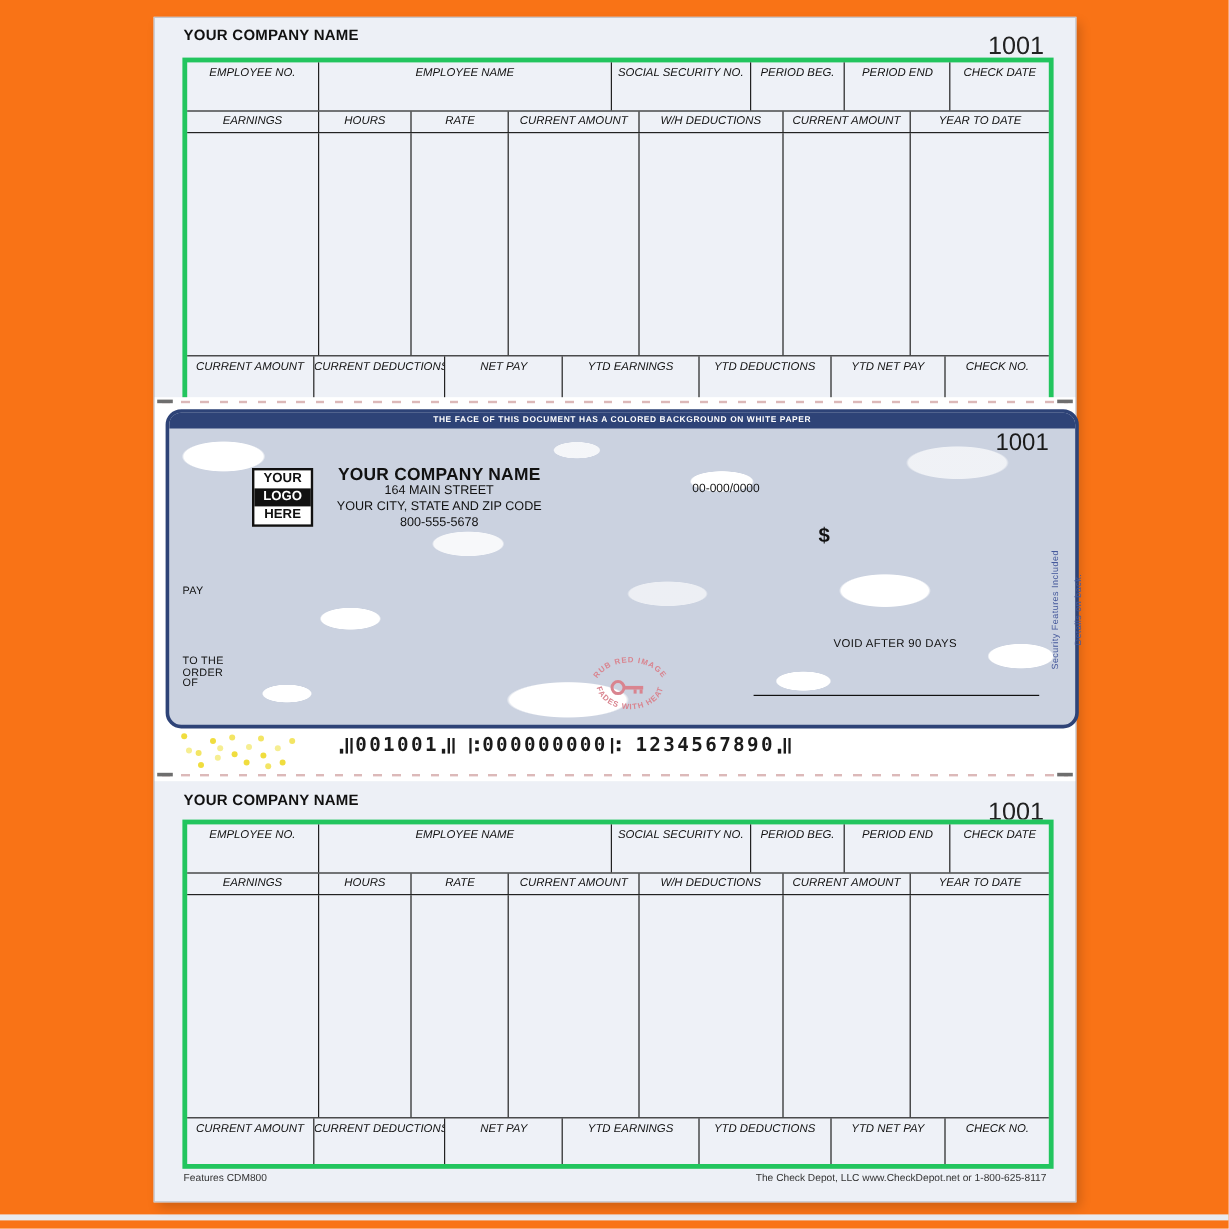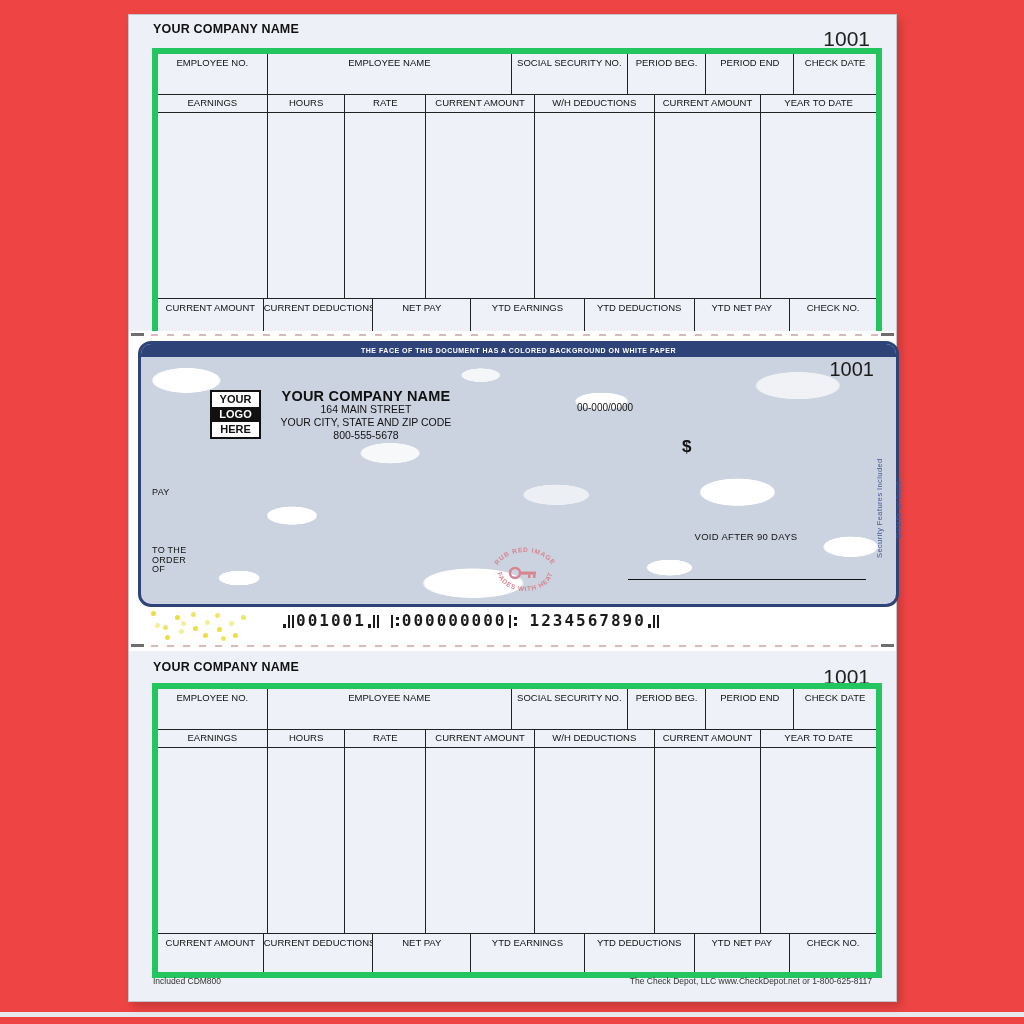--- a/index.html
+++ b/index.html
@@ -1,26 +1,26 @@
 <!DOCTYPE html>
 <html><head>
 <meta charset="utf-8">
 <style>
   html,body{margin:0;padding:0;background:#ffffff;}
-  .canvas{position:relative;width:1024px;height:1024px;background:#ef4444;overflow:hidden;
+  .canvas{position:relative;width:1024px;height:1024px;background:#f97316;overflow:hidden;
           font-family:"Liberation Sans",sans-serif;color:#111;}
   .sheet{position:absolute;left:128px;top:14px;width:767px;height:986px;
          background:#edf0f6;border:1px solid #c3c6cd;
          box-shadow:4px 5px 9px rgba(0,0,0,.18);}
   .floor{position:absolute;left:0;top:1012px;width:1024px;height:5px;background:#e9eaee;}
 
   
   .stub-company{position:absolute;left:24px;font-size:12.5px;font-weight:bold;letter-spacing:.2px;}
   .stub-number{position:absolute;right:26px;font-size:21px;color:#222;}
-  .paytable{position:absolute;left:23px;width:718px;border:6px solid #22c55e;background:#eef1f7;}
+  .paytable{position:absolute;left:23px;width:718px;border:4px solid #22c55e;background:#eef1f7;font-style:italic;}
   .prow{display:grid;border-bottom:1px solid #222;}
   .prow:last-child{border-bottom:none;}
   .r1{grid-template-columns:110fr 245fr 116fr 79fr 88fr 82fr;height:40px;}
   .r2{grid-template-columns:110fr 78fr 81fr 109fr 120fr 107fr 115fr;height:17px;}
   .rbody{grid-template-columns:110fr 78fr 81fr 109fr 120fr 107fr 115fr;height:185px;}
   .r3{grid-template-columns:106fr 110fr 98fr 114fr 110fr 96fr 86fr;height:38px;}
   .pcell{border-right:1px solid #222;font-size:9.5px;text-align:center;padding-top:3px;
          overflow:hidden;white-space:nowrap;}
   .pcell:last-child{border-right:none;}
   .r2 .pcell{padding-top:2px;}
@@ -282,16 +282,16 @@
         <div class="pcell">CURRENT AMOUNT</div>
         <div class="pcell">CURRENT DEDUCTIONS</div>
         <div class="pcell">NET PAY</div>
         <div class="pcell">YTD EARNINGS</div>
         <div class="pcell">YTD DEDUCTIONS</div>
         <div class="pcell">YTD NET PAY</div>
         <div class="pcell">CHECK NO.</div>
       </div>
     </div>
 
-    <div class="footer-left">Included CDM800</div>
+    <div class="footer-left">Features CDM800</div>
     <div class="footer-right">The Check Depot, LLC  www.CheckDepot.net  or  1-800-625-8117</div>
   </div>
 </div>
 
 </body></html>

